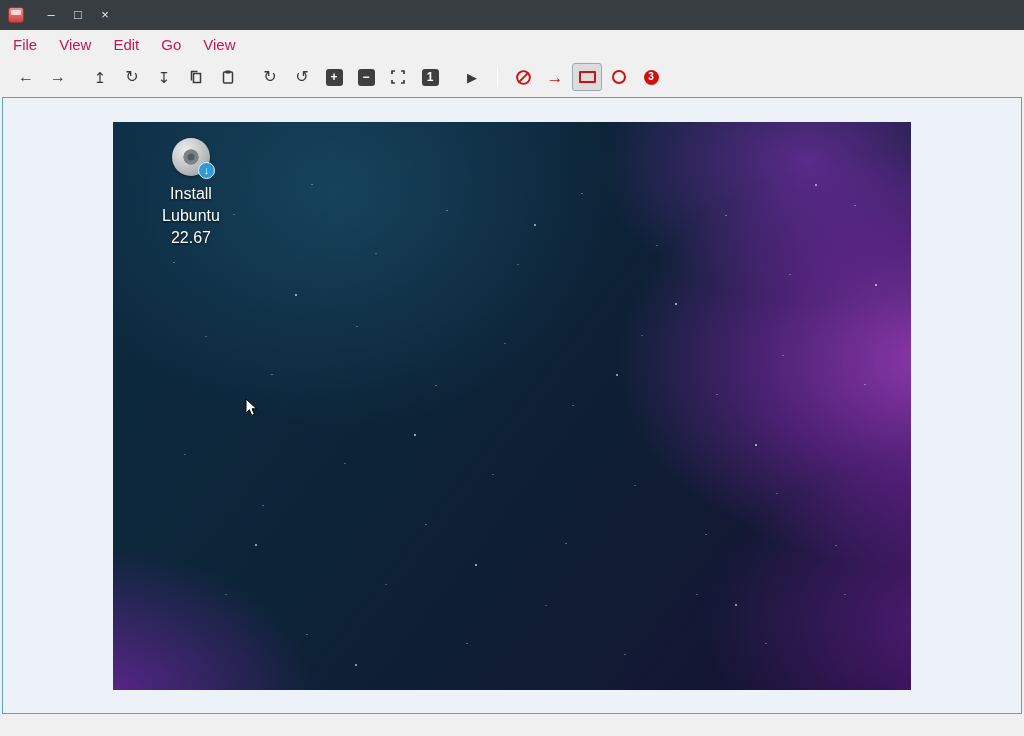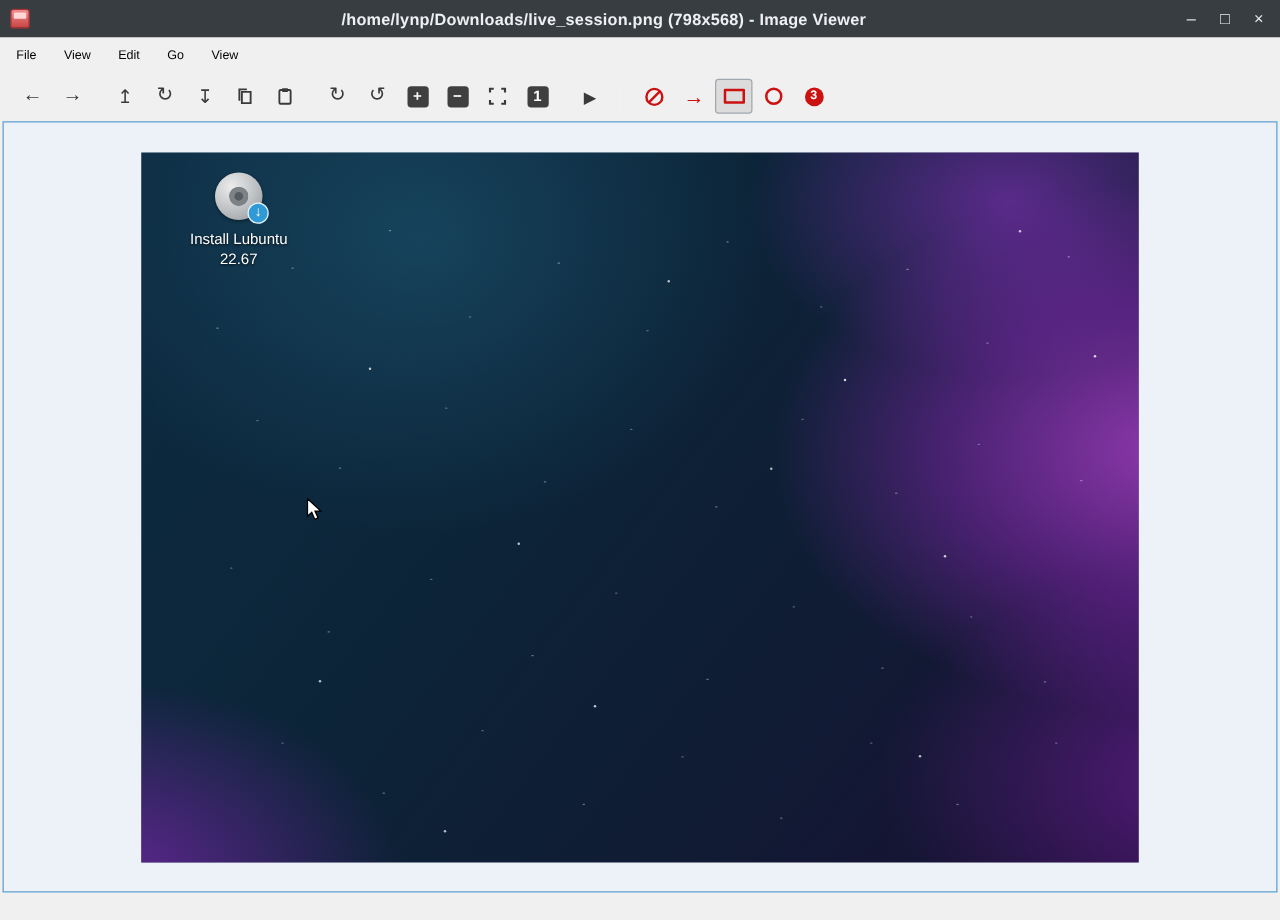--- a/index.html
+++ b/index.html
@@ -23,21 +23,21 @@
     content:""; position:absolute; left:2px; top:2px; right:2px; height:5px;
     background:#ffd7d7; border-radius:1px;
   }
   .title { flex:1; text-align:center; font-weight:bold; font-size:13px; letter-spacing:.2px;
            white-space:nowrap; overflow:hidden; text-overflow:ellipsis; }
   .win-controls { display:flex; gap:9px; margin-left:10px; }
   .win-btn { width:18px; text-align:center; font-size:13px; line-height:30px; color:#e8eaec; cursor:default; }
 
   
   .menubar { height:28px; flex:0 0 auto; background:#f0f0f0; display:flex; align-items:center; padding:0 2px; }
-  .menu-item { padding:4px 11px; font-size:10px; color:#000000; cursor:default; }
+  .menu-item { padding:4px 11px; font-size:15px; color:#be185d; cursor:default; }
 
   
   .toolbar { height:38px; flex:0 0 auto; background:#f0f0f0; display:flex; align-items:center; padding:0 10px; }
   .tb {
     border:1px solid transparent; background:transparent; width:30px; height:28px;
     display:flex; align-items:center; justify-content:center; margin:0 1px;
     border-radius:3px; font-family:inherit; cursor:default;
   }
   .tb.selected { background:#dcdcdc; border-color:#9fa8b0; }
   .g  { font-size:16px; color:#3a3a3a; line-height:1; }
@@ -111,33 +111,32 @@
   }
   .hole {
     position:absolute; left:50%; top:50%; width:15px; height:15px; transform:translate(-50%,-50%);
     border-radius:50%; background:#565b5f; box-shadow:inset 0 0 0 4px #7d8287;
   }
   .badge {
     position:absolute; right:-5px; bottom:-3px; width:17px; height:17px; border-radius:50%;
     background:#2f9ad6; border:1px solid #e8f4fb; color:#fff; font-size:11px; font-weight:bold;
     display:flex; align-items:center; justify-content:center; line-height:1;
   }
-  .icon-label { margin-top:7px; color:#ffffff; font-size:12px; line-height:1.4;
+  .icon-label { margin-top:7px; color:#ffffff; font-size:16px; line-height:1.4;
                 text-shadow:0 1px 2px rgba(0,0,0,.85); }
 
   .cursor { position:absolute; left:132px; top:276px; }
 </style>
 </head>
 <body>
 
 <div class="app">
 
   <div class="titlebar">
     <span class="app-icon"></span>
-    <span class="title">/home/lynp/Downloads/live_session.png (798x568) - Image Viewer</span>
     <span class="win-controls">
       <span class="win-btn">–</span>
       <span class="win-btn">□</span>
       <span class="win-btn">×</span>
     </span>
   </div>
 
   <div class="menubar">
     <span class="menu-item">File</span>
     <span class="menu-item">View</span>

